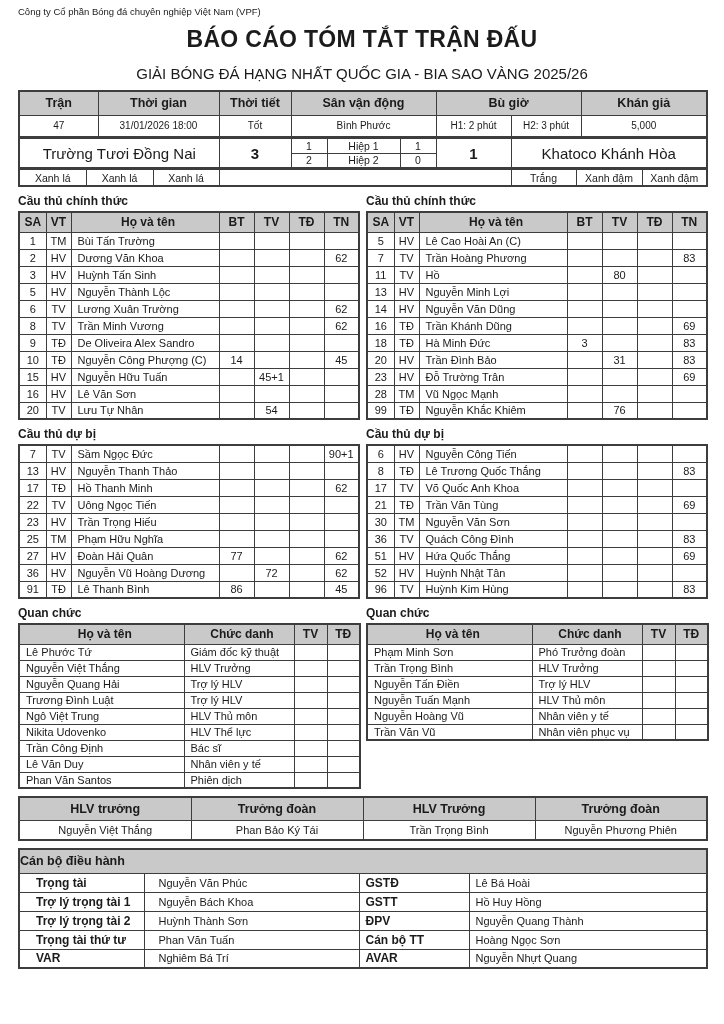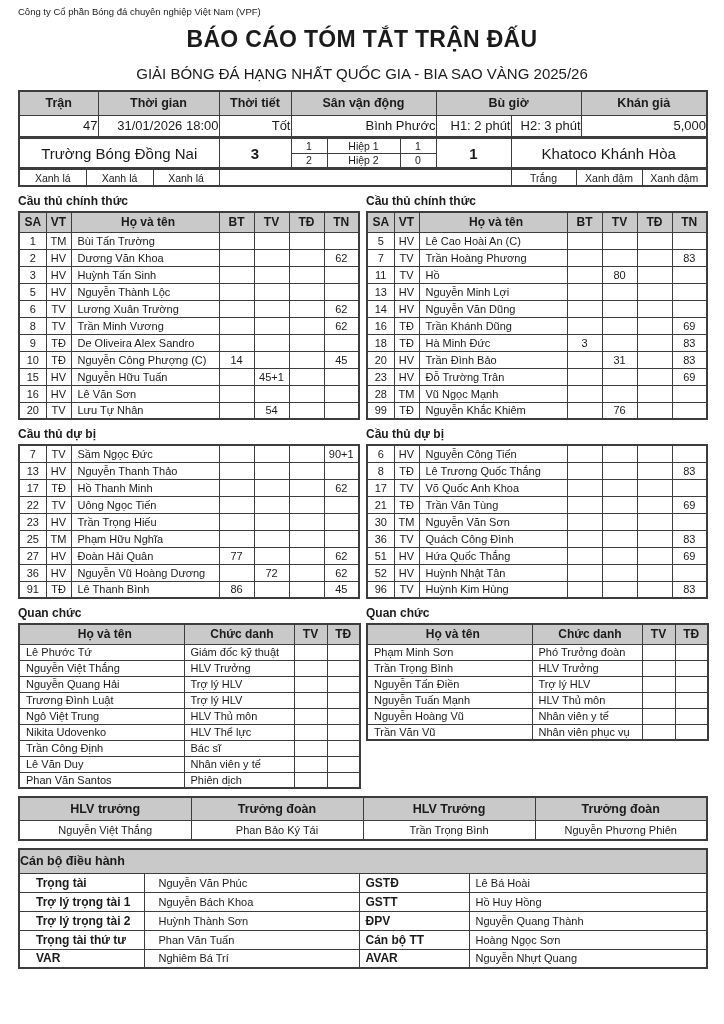--- a/index.html
+++ b/index.html
@@ -14,21 +14,21 @@
   .company { font-size: 9.5px; color: #222; }
   .title { text-align: center; font-size: 23px; font-weight: bold; margin-top: 9px; letter-spacing: .3px; }
   .subtitle { text-align: center; font-size: 15px; font-weight: normal; margin-top: 12px; }
 
   table { border-collapse: collapse; width: 100%; table-layout: fixed; border: 2px solid #3d3d3d; }
   td { border: 1px solid #3d3d3d; overflow: hidden; white-space: nowrap; font-size: 11px; vertical-align: middle; }
 
   
   .info-table { margin-top: 8px; }
   .info-table tr.hdr td { background: #c9c9c9; font-weight: bold; font-size: 12.5px; text-align: center; height: 24px; }
-  .info-table tr.val td { text-align: right; height: 22px; font-size: 13px; }
+  .info-table tr.val td { text-align: center; height: 22px; font-size: 10px; }
 
   
   .score-table { margin-top: -1px; }
   .score-table td { text-align: center; }
   .score-table .team { font-size: 15px; }
   .score-table .big { font-size: 15px; font-weight: bold; }
   .score-table .mini { font-size: 10.5px; height: 15px; }
   .colors-table { margin-top: -1px; }
   .colors-table td { text-align: center; font-size: 10.5px; height: 17px; }
 
@@ -111,21 +111,21 @@
         <col style="width:200px">
         <col style="width:72px">
         <col style="width:36px">
         <col style="width:73px">
         <col style="width:36px">
         <col style="width:75px">
         <col style="width:196px">
       </colgroup>
     <tbody>
         <tr>
-      <td class="team" rowspan="2">Trường Bóng Đồng Nai</td>
+      <td class="team" rowspan="2">Trường Tươi Đồng Nai</td>
       <td class="big" rowspan="2">3</td>
       <td class="mini">1</td>
       <td class="mini">Hiệp 1</td>
       <td class="mini">1</td>
       <td class="big" rowspan="2">1</td>
       <td class="team" rowspan="2">Khatoco Khánh Hòa</td>
     </tr>
     <tr>
       <td class="mini">2</td>
       <td class="mini">Hiệp 2</td>

